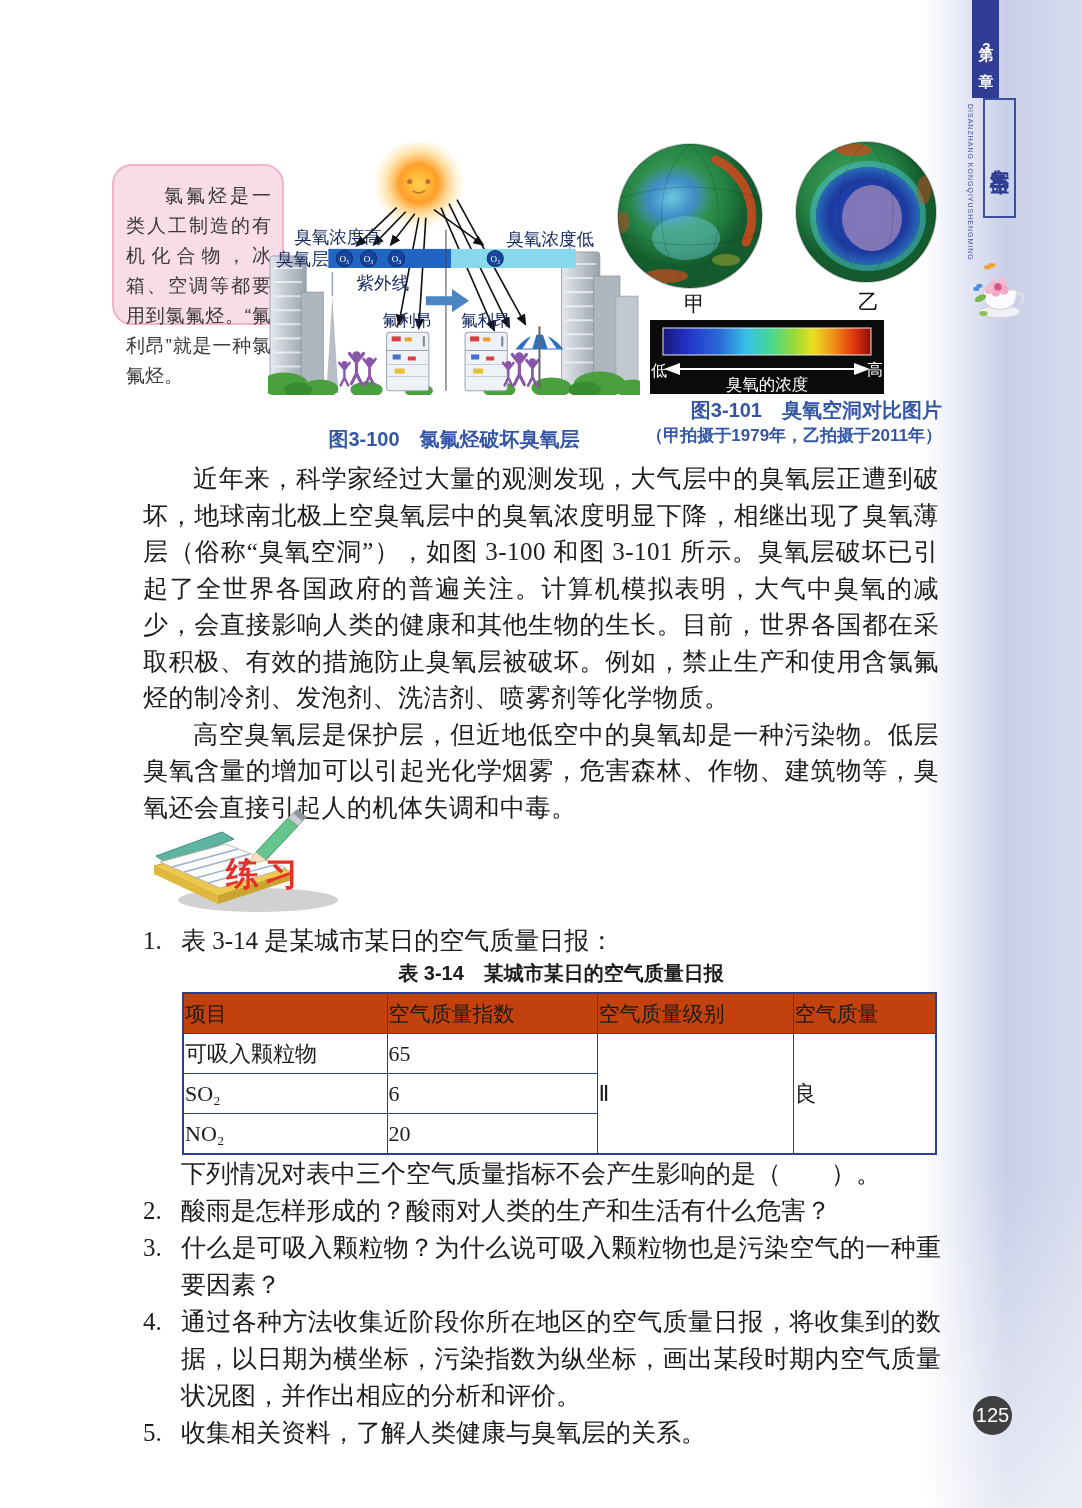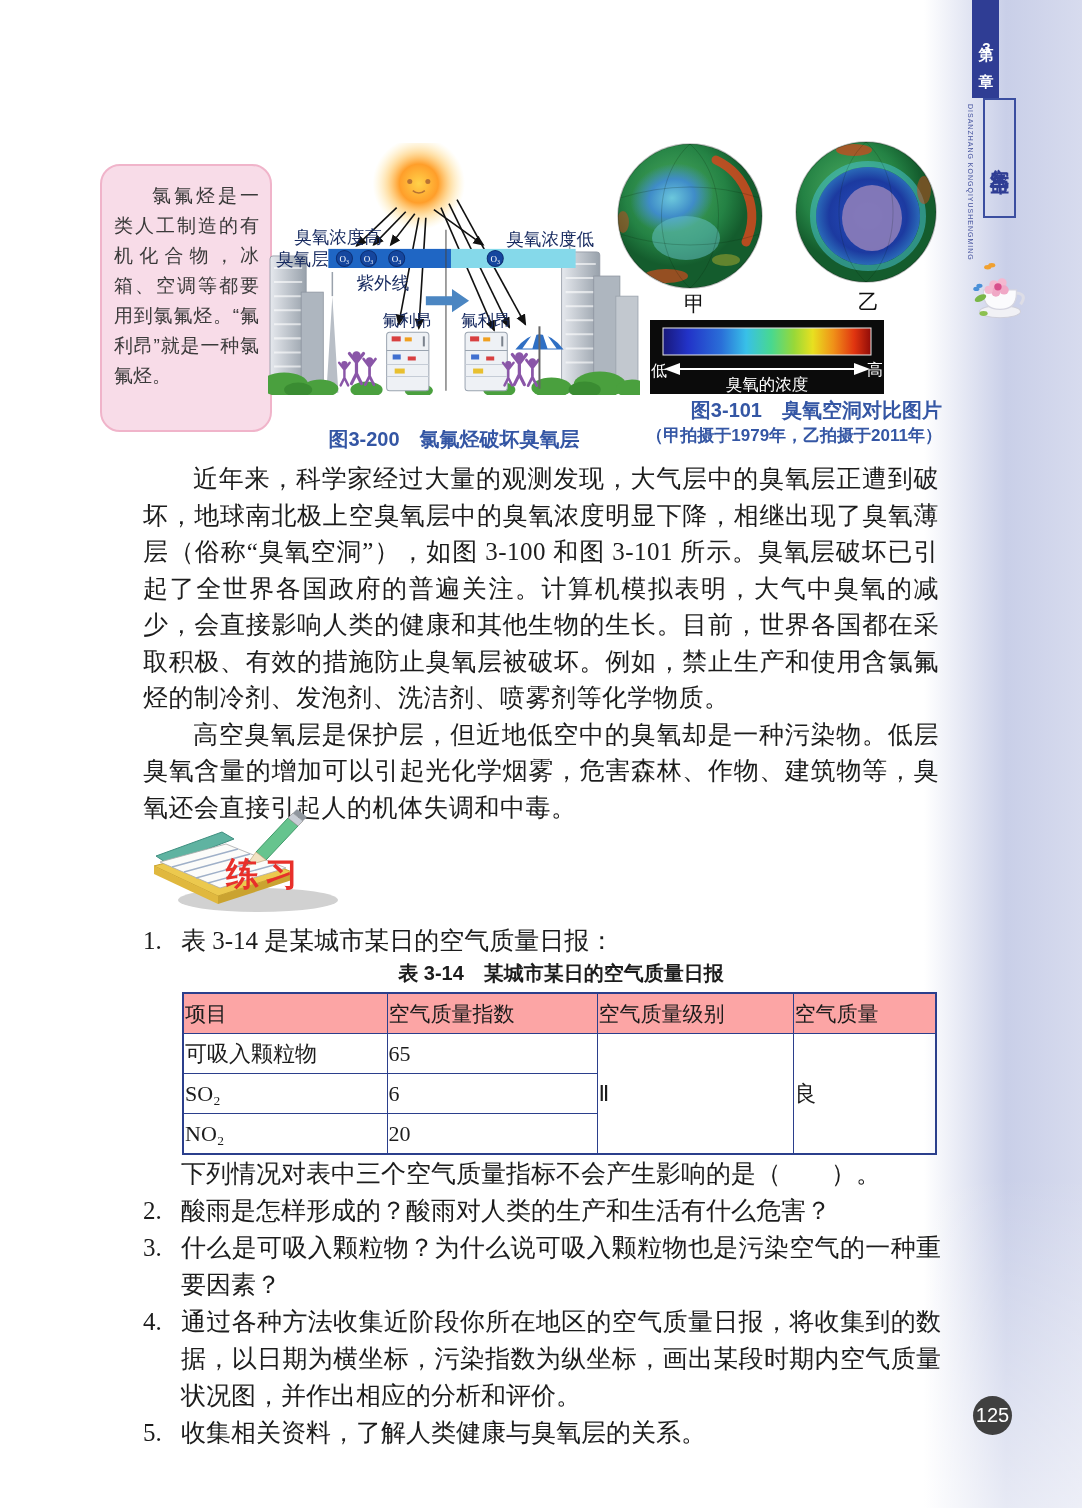--- a/index.html
+++ b/index.html
@@ -20,21 +20,21 @@
       font-size:7px;letter-spacing:1px;color:#46549e;}
   .chapter-title-box{position:absolute;left:983px;top:98px;width:29px;height:116px;
       border:2px solid #3b4ea0;writing-mode:vertical-rl;text-orientation:upright;
       font-family:"Liberation Sans",sans-serif;font-size:19px;font-weight:bold;color:#2f3d94;
       display:flex;align-items:center;justify-content:center;letter-spacing:2px;}
   .teacup{position:absolute;left:963px;top:260px;width:74px;height:64px;}
   .page-badge{position:absolute;left:973px;top:1396px;width:39px;height:39px;border-radius:50%;
       background:#404040;color:#fff;font-family:"Liberation Sans",sans-serif;font-size:20px;
       display:flex;align-items:center;justify-content:center;}
   
-  .callout{position:absolute;left:100px;top:164px;width:172px;height:268px;box-sizing:border-box;
+  .callout{position:absolute;left:112px;top:164px;width:172px;height:161px;box-sizing:border-box;
       background:#f8dce8;border:2px solid #f0b4ca;border-radius:20px;padding:15px 11px 10px 12px;
       font-family:"Liberation Sans",sans-serif;font-size:19px;line-height:30px;color:#3a3a3a;
       text-align:justify;}
   .callout p{margin:0;text-indent:2em;}
   
   .fig100{position:absolute;left:268px;top:143px;width:372px;height:252px;}
   .fig100-caption{position:absolute;left:268px;top:426px;width:372px;text-align:center;
       font-family:"Liberation Sans",sans-serif;font-weight:bold;font-size:20px;color:#3456a4;}
   
   .fig101{position:absolute;left:606px;top:138px;width:332px;height:262px;}
@@ -54,21 +54,21 @@
   
   .exercise-list{position:absolute;left:143px;top:922px;width:798px;
       font-size:25px;line-height:37px;}
   .ex-item{display:flex;align-items:flex-start;}
   .ex-num{width:38px;flex:none;}
   .ex-body{flex:1;text-align:justify;}
   .table-title{font-family:"Liberation Sans",sans-serif;font-weight:bold;font-size:20px;
       text-align:center;line-height:29px;margin:0 0 4px 0;}
   table.aq-table{border-collapse:collapse;margin-left:1px;width:753px;table-layout:fixed;
       font-size:22px;}
-  table.aq-table th{background:#fca5a5;font-family:"Liberation Sans",sans-serif;font-weight:normal;
+  table.aq-table th{background:#c2410c;font-family:"Liberation Sans",sans-serif;font-weight:normal;
       font-size:21px;height:31px;border:1.6px solid #2b3f8c;}
   table.aq-table td{height:35px;text-align:left;border:1.6px solid #2b3f8c;}
   table.aq-table{border:2.5px solid #2b3f8c;}
   .q-line{margin-top:0;}
   .opt-line{}
   .svgtext{font-family:"Liberation Serif",serif;}
 </style>
 </head>
 <body>
 
@@ -229,21 +229,21 @@
       <use href="#person" transform="translate(239,231) scale(0.75)"></use>
     </g>
 
     <g>
       <path d="M246,205 Q270,175 294,205 Z" fill="#2f6fc4"></path>
       <path d="M253,204 L270,180 L263,204 Z" fill="#fff"></path>
       <path d="M278,204 L270,180 L287,204 Z" fill="#fff"></path>
       <line x1="270" y1="182" x2="270" y2="244" stroke="#666" stroke-width="2"></line>
     </g>
   </svg>
-  <div class="fig100-caption">图3-200　氯氟烃破坏臭氧层</div>
+  <div class="fig100-caption">图3-100　氯氟烃破坏臭氧层</div>
 
   <svg class="fig101" viewBox="0 0 332 262">
     <defs>
       <radialGradient id="gGreen" cx="40%" cy="35%">
         <stop offset="0%" stop-color="#4fae62"></stop>
           <stop offset="70%" stop-color="#248244"></stop>
           <stop offset="100%" stop-color="#145c2d"></stop>
       </radialGradient>
       <radialGradient id="gHoleA">
         <stop offset="0%" stop-color="#6cc8dc"></stop>

